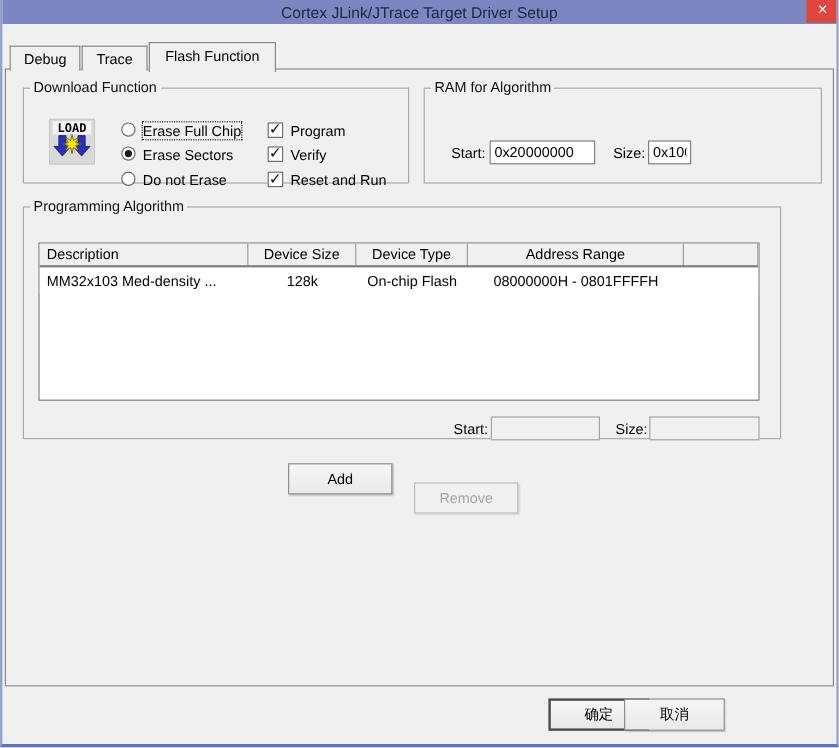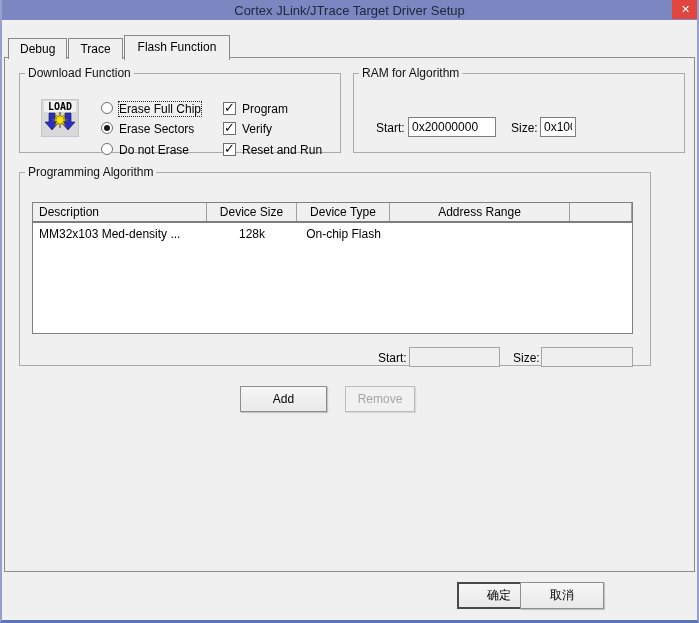--- a/index.html
+++ b/index.html
@@ -93,21 +93,21 @@
 
   .btn{
     position:absolute; background:linear-gradient(#f6f6f6,#e9e9e9);
     border:1px solid #8e8e8e; font-family:"Liberation Sans","DejaVu Sans",sans-serif;
     font-size:12px; color:#000; box-shadow:1px 1px 1px rgba(0,0,0,0.18);
   }
   .btn.default{ border:2px solid #4a4a4a; box-shadow:none;margin-left:31px; }
   .btn.disabled{ color:#a6a6a6; border-color:#bcbcbc; background:#f1f1f1; box-shadow:1px 1px 1px rgba(0,0,0,0.10); }
 
   .btn-add{ left:235px; top:328px; width:87px; height:26px; }
-  .btn-remove{ left:340px; top:328px; width:70px; height:26px; }
+  .btn-remove{ left:340px; top:344px; width:87px; height:26px; }
 
   .btn-ok{ left:424px; top:582px; width:84px; height:27px; }
   .btn-cancel{ left:518px; top:582px; width:84px; height:27px; }
   .btn-apply{ left:611px; top:582px; width:82px; height:27px; }
 </style>
 </head>
 <body>
 
 <div class="dialog">
 
@@ -189,20 +189,21 @@
           <div class="lv-hcell c0 left-al">Description</div>
           <div class="lv-hcell c1">Device Size</div>
           <div class="lv-hcell c2">Device Type</div>
           <div class="lv-hcell c3">Address Range</div>
           <div class="lv-hcell c4"></div>
         </div>
         <div class="lv-row">
           <div class="lv-cell c0 left-al">MM32x103 Med-density ...</div>
           <div class="lv-cell c1">128k</div>
           <div class="lv-cell c2">On-chip Flash</div>
+          <div class="lv-cell c3">08000000H - 0801FFFFH</div>
           <div class="lv-cell c4"></div>
         </div>
       </div>
 
       <span class="field-label" style="left:358px; top:172px;">Start:</span>
       <input class="edit disabled" style="left: 389px; top: 168px; width: 91px;" value="">
       <span class="field-label" style="left:493px; top:172px;">Size:</span>
       <input class="edit disabled" style="left: 521px; top: 168px; width: 92px;" value="">
     </fieldset>
 

